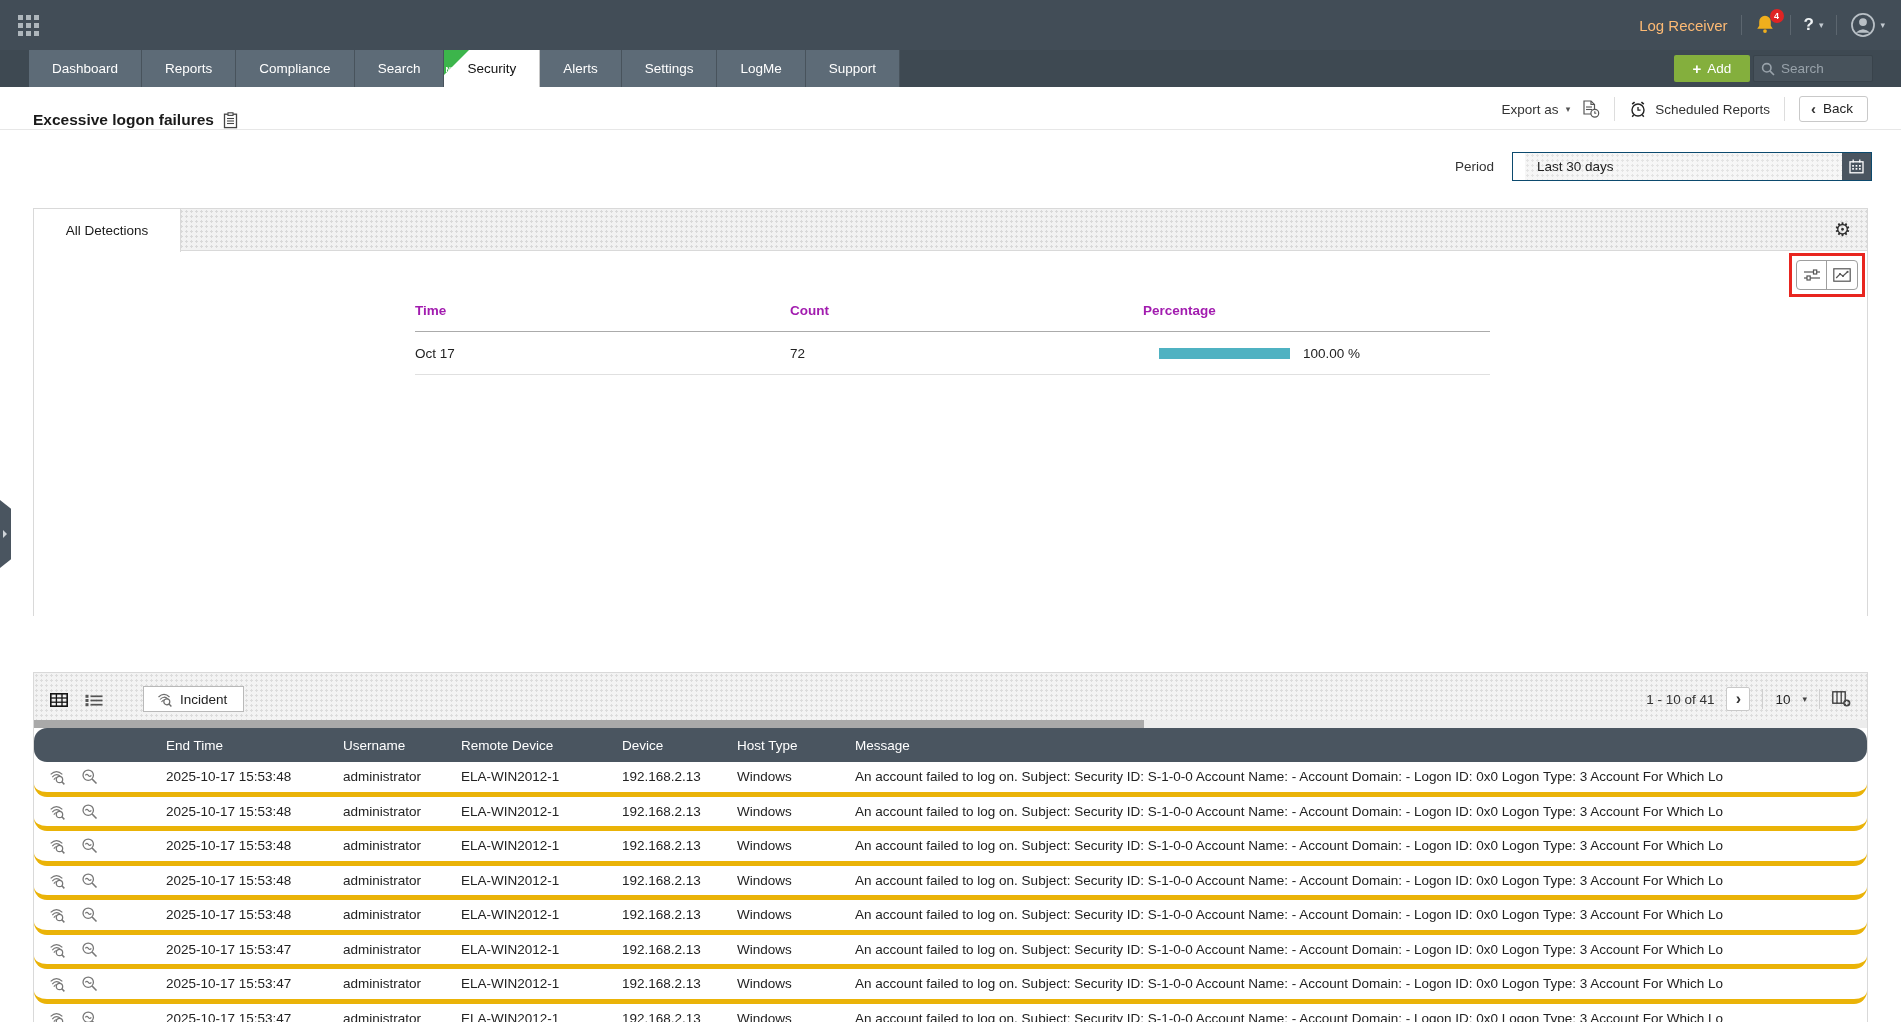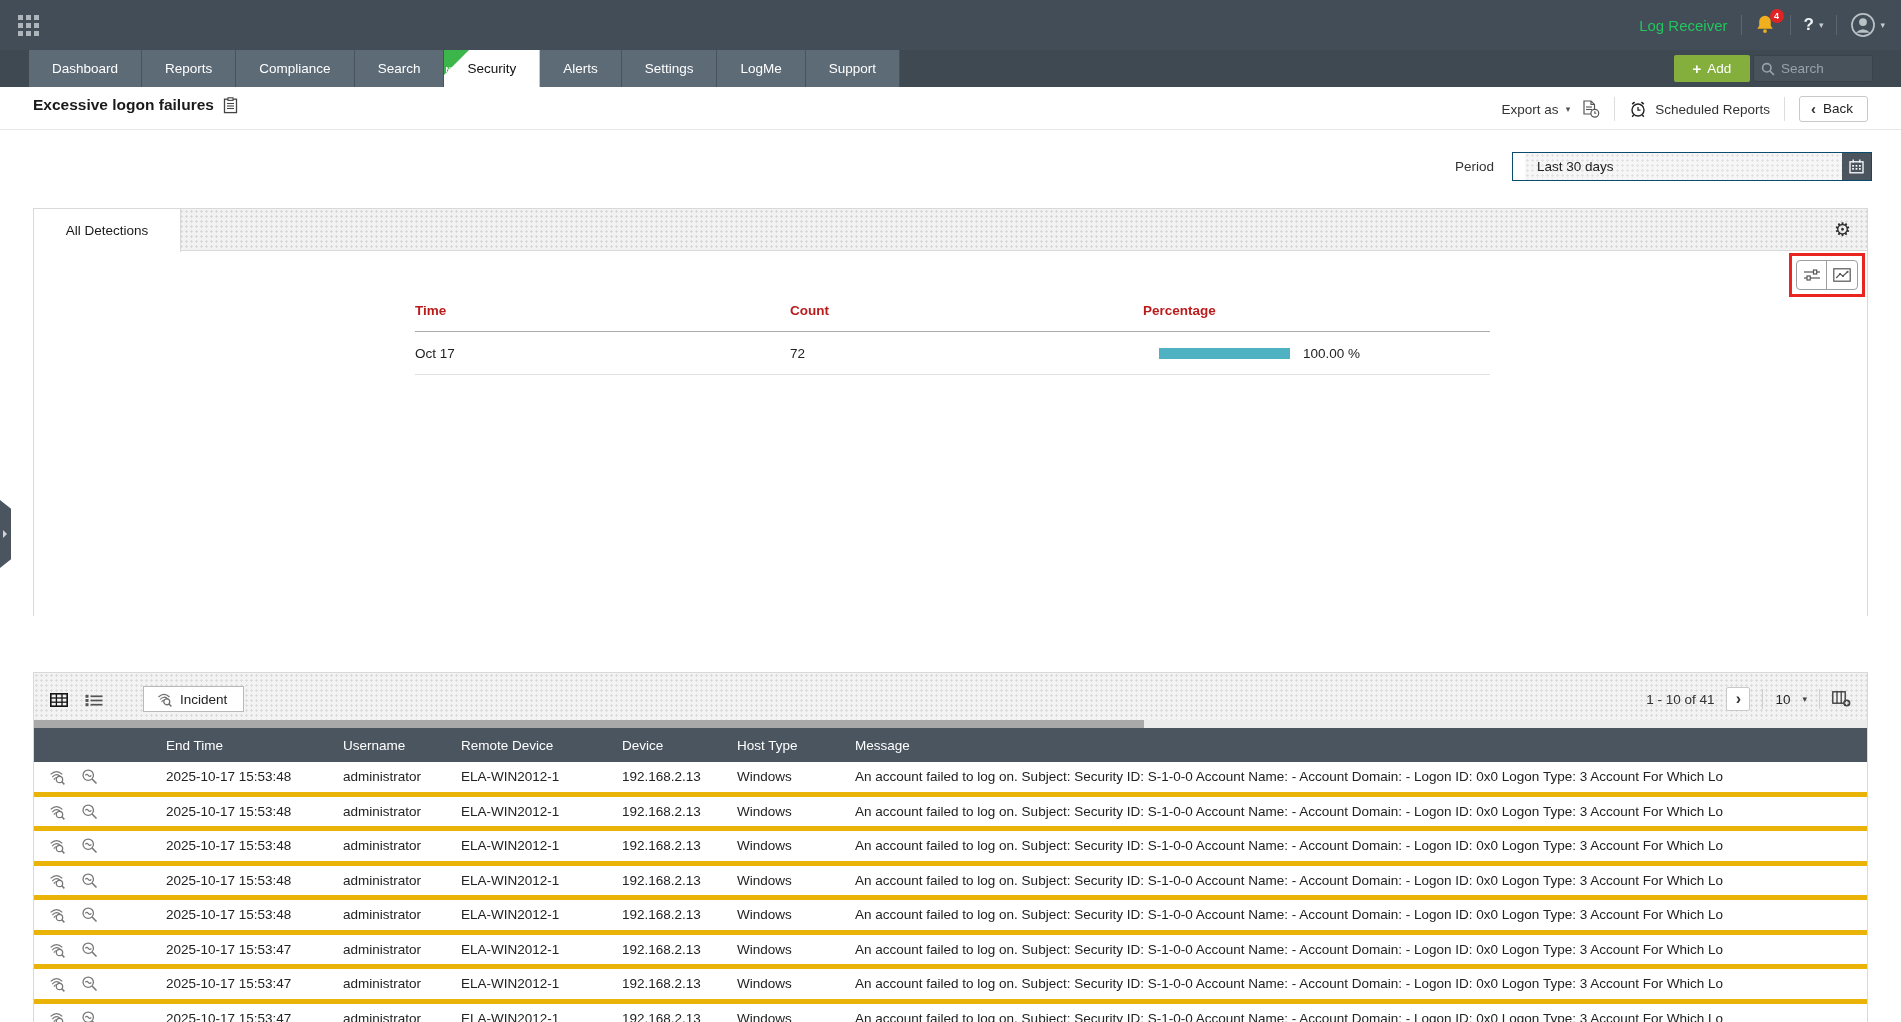--- a/index.html
+++ b/index.html
@@ -11,21 +11,21 @@
   body{font-family:"Liberation Sans","DejaVu Sans",sans-serif;}
   #screen{position:relative;width:1901px;height:1022px;overflow:hidden;background:#fff;}
 
   .dotted{background-color:#f2f2f2;background-image:radial-gradient(#d9d9d9 1px,transparent 1.2px);background-size:5px 5px;}
 
   
   .topbar{position:absolute;left:0;top:0;width:1901px;height:50px;background:var(--topbar);display:flex;align-items:center;}
   .apps-grid{margin-left:18px;display:grid;grid-template-columns:repeat(3,5px);grid-gap:3px;cursor:pointer;}
   .apps-grid i{width:5px;height:5px;background:#aeb6bc;display:block;}
   .topbar-right{position:absolute;right:16px;top:0;height:50px;display:flex;align-items:center;gap:13px;}
-  .product-name{color:#22c55e;font-size:15px;}
+  .product-name{color:#fdba74;font-size:15px;}
   .tb-divider{width:1px;height:20px;background:#5c666f;}
   .bell-wrap{position:relative;width:22px;height:22px;cursor:pointer;}
   .bell-badge{position:absolute;top:-5px;right:-7px;min-width:14px;height:14px;border-radius:8px;background:#e02424;color:#fff;font-size:9px;font-weight:bold;display:flex;align-items:center;justify-content:center;padding:0 2px;}
   .help{color:#eef2f4;font-size:17px;font-weight:bold;cursor:pointer;display:flex;align-items:center;gap:5px;}
   .caret{font-family:"DejaVu Sans",sans-serif;font-size:9px;color:#c3cad0;}
   .avatar-wrap{display:flex;align-items:center;gap:4px;cursor:pointer;}
 
   
   .navbar{position:absolute;left:0;top:50px;width:1901px;height:37px;background:var(--navbg);}
   .nav-tabs{display:flex;margin-left:29px;height:37px;}
@@ -34,21 +34,21 @@
   .ribbon{position:absolute;top:0;left:0;width:0;height:0;border-top:25px solid var(--green);border-right:25px solid transparent;}
   .ribbon-text{position:absolute;top:-24px;left:1px;font-size:7.5px;font-weight:bold;color:#fff;letter-spacing:.3px;}
   .add-btn{position:absolute;right:151px;top:5px;width:76px;height:27px;background:var(--addgreen);border-radius:2px;color:#fff;font-size:13.5px;display:flex;align-items:center;justify-content:center;gap:6px;cursor:pointer;}
   .add-plus{font-size:15px;font-weight:bold;line-height:1;}
   .nav-search{position:absolute;right:28px;top:5px;width:120px;height:27px;background:#47525b;border:1px solid #39434b;border-radius:2px;display:flex;align-items:center;padding:0 7px;gap:6px;}
   .nav-search input{background:transparent;border:none;outline:none;width:80px;font-size:13.5px;color:#d7dde1;font-family:inherit;}
   .nav-search input::placeholder{color:#98a2aa;}
 
   
   .report-header{position:absolute;left:0;top:87px;width:1901px;height:43px;border-bottom:1px solid #e7e7e7;background:#fff;}
-  .page-title{position:absolute;left:33px;top:9px;display:flex;align-items:center;gap:9px;font-size:15.5px;font-weight:bold;color:#1a1a1a;}
+  .page-title{position:absolute;left:33px;top:24px;display:flex;align-items:center;gap:9px;font-size:15.5px;font-weight:bold;color:#1a1a1a;}
   .header-actions{position:absolute;right:33px;top:7px;display:flex;align-items:center;gap:14px;height:30px;}
   .export-group{display:flex;align-items:center;gap:7px;font-size:13.5px;color:#333;cursor:pointer;}
   .hd-divider{width:1px;height:24px;background:#ddd;}
   .sched-group{display:flex;align-items:center;gap:8px;font-size:13.5px;color:#333;cursor:pointer;}
   .back-btn{display:flex;align-items:center;gap:7px;background:#fff;border:1px solid #c9c9c9;border-radius:3px;padding:4px 14px 5px 11px;font-size:13.5px;color:#222;cursor:pointer;}
   .back-chevron{font-size:15px;font-weight:bold;line-height:1;color:#333;}
 
   
   .period-row{position:absolute;right:29px;top:152px;display:flex;align-items:center;gap:18px;}
   .period-label{font-size:13.5px;color:#333;}
@@ -61,21 +61,21 @@
   .tabstrip{position:relative;height:42px;border-bottom:1px solid #d9d9d9;}
   .det-tab{position:absolute;left:0;top:0;width:147px;height:43px;background:#fff;border-right:1px solid #d9d9d9;display:flex;align-items:center;justify-content:center;font-size:13.5px;color:#1a1a1a;z-index:2;cursor:pointer;}
   .gear{position:absolute;right:16px;top:8px;font-family:"DejaVu Sans",sans-serif;font-size:19px;color:#2f2f2f;cursor:pointer;line-height:1.3;}
   .card-content{position:relative;height:408px;background:#fff;}
   .red-annotation{position:absolute;top:2px;right:2px;border:3px solid var(--red);padding:4px;z-index:5;}
   .toggle-group{display:flex;border:1px solid #9e9e9e;border-radius:4px;background:#fff;}
   .toggle-btn{width:30px;height:28px;display:flex;align-items:center;justify-content:center;cursor:pointer;}
   .toggle-btn:first-child{border-right:1px solid #9e9e9e;}
 
   .summary{position:absolute;left:381px;top:52px;width:1075px;}
-  .summary-head{display:grid;grid-template-columns:375px 353px auto;font-size:13.5px;font-weight:bold;color:#b91c1c;padding-bottom:13px;border-bottom:1px solid #ababab;}
+  .summary-head{display:grid;grid-template-columns:375px 353px auto;font-size:13.5px;font-weight:bold;color:#a21caf;padding-bottom:13px;border-bottom:1px solid #ababab;}
   .summary-row{display:grid;grid-template-columns:375px 353px auto;align-items:center;height:43px;border-bottom:1px solid #e0e0e0;font-size:13.5px;color:#222;}
   .pct-cell{display:flex;align-items:center;gap:13px;padding-left:16px;}
   .pct-track{width:131px;height:11px;background:#eef6f8;}
   .pct-fill{height:11px;background:var(--teal);}
 
   
   .side-handle{position:absolute;left:0;top:500px;width:11px;height:68px;background:var(--thead);clip-path:polygon(0 0,100% 13%,100% 87%,0 100%);cursor:pointer;}
   .side-handle i{position:absolute;left:3px;top:30px;width:0;height:0;border-left:4px solid #cfd4d8;border-top:4px solid transparent;border-bottom:4px solid transparent;}
 
   
@@ -86,21 +86,21 @@
   .toolbar-right{position:absolute;right:16px;top:13px;display:flex;align-items:center;gap:12px;height:26px;}
   .pagination-text{font-size:13.5px;color:#333;}
   .next-btn{width:24px;height:24px;background:#fff;border:1px solid #c9c9c9;border-radius:2px;display:flex;align-items:center;justify-content:center;font-size:16px;font-weight:bold;color:#333;cursor:pointer;line-height:1;}
   .tbr-divider{width:1px;height:20px;background:#cfcfcf;}
   .pagesize{display:flex;align-items:center;gap:12px;font-size:13.5px;color:#222;cursor:pointer;}
   .hscroll{position:relative;height:8px;background:#ececec;}
   .hscroll-thumb{position:absolute;left:0;top:0;height:8px;width:1110px;background:#a9a9a9;cursor:pointer;}
 
   
   .log-table{width:100%;}
-  .log-head,.log-row{display:grid;grid-template-columns:132px 177px 118px 161px 115px 118px 1fr;align-items:center;}
+  .log-head,.log-row{display:grid;grid-template-columns:132px 177px 118px 161px 115px 118px 1fr;align-items:center;border-radius:13px;}
   .log-head{height:34px;background:var(--thead);color:#fff;font-size:13.5px;}
   .log-head > div{white-space:nowrap;overflow:hidden;}
   .log-row{height:34.5px;border-bottom:5px solid #eab308;font-size:13.5px;color:#222;background:#fff;}
   .log-row > div{white-space:nowrap;overflow:hidden;}
   .cell-actions{display:flex;align-items:center;gap:16px;padding-left:14px;}
   .row-icon{display:flex;cursor:pointer;}
   .msg-cell{padding-right:4px;}
   svg{display:block;}
 </style>
 </head>

